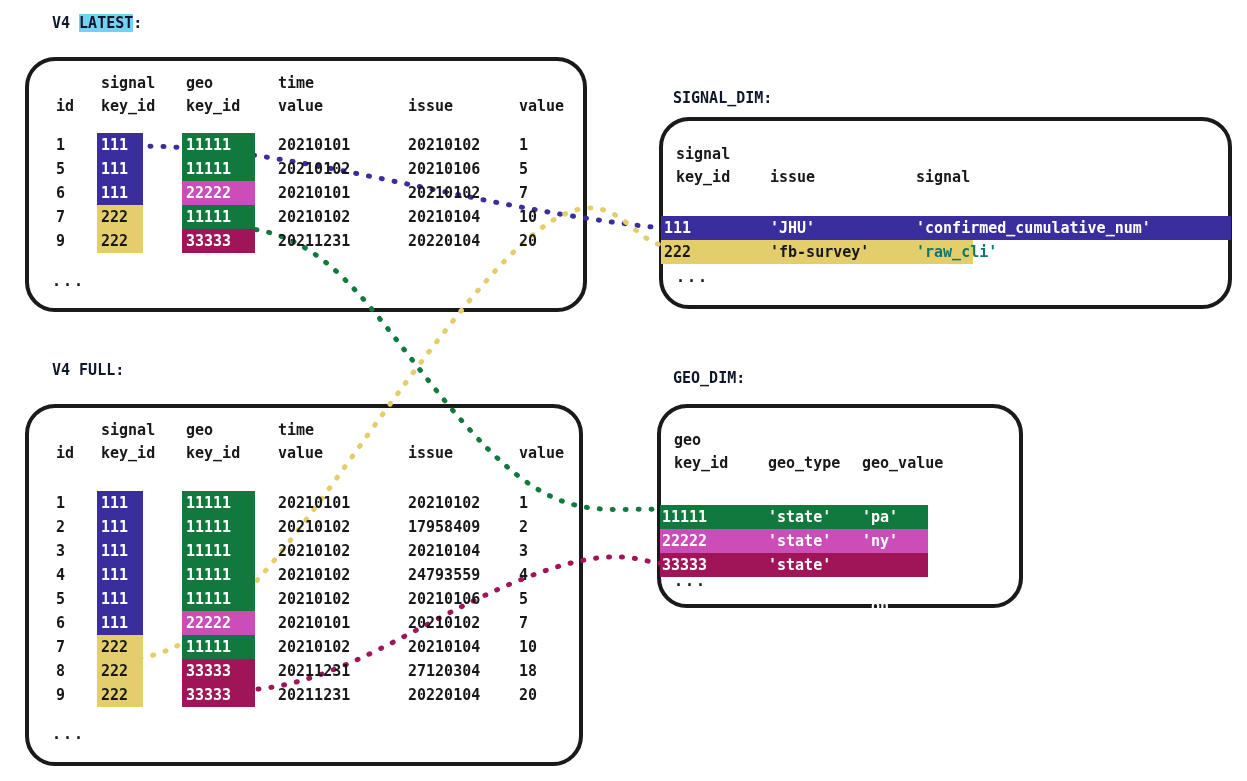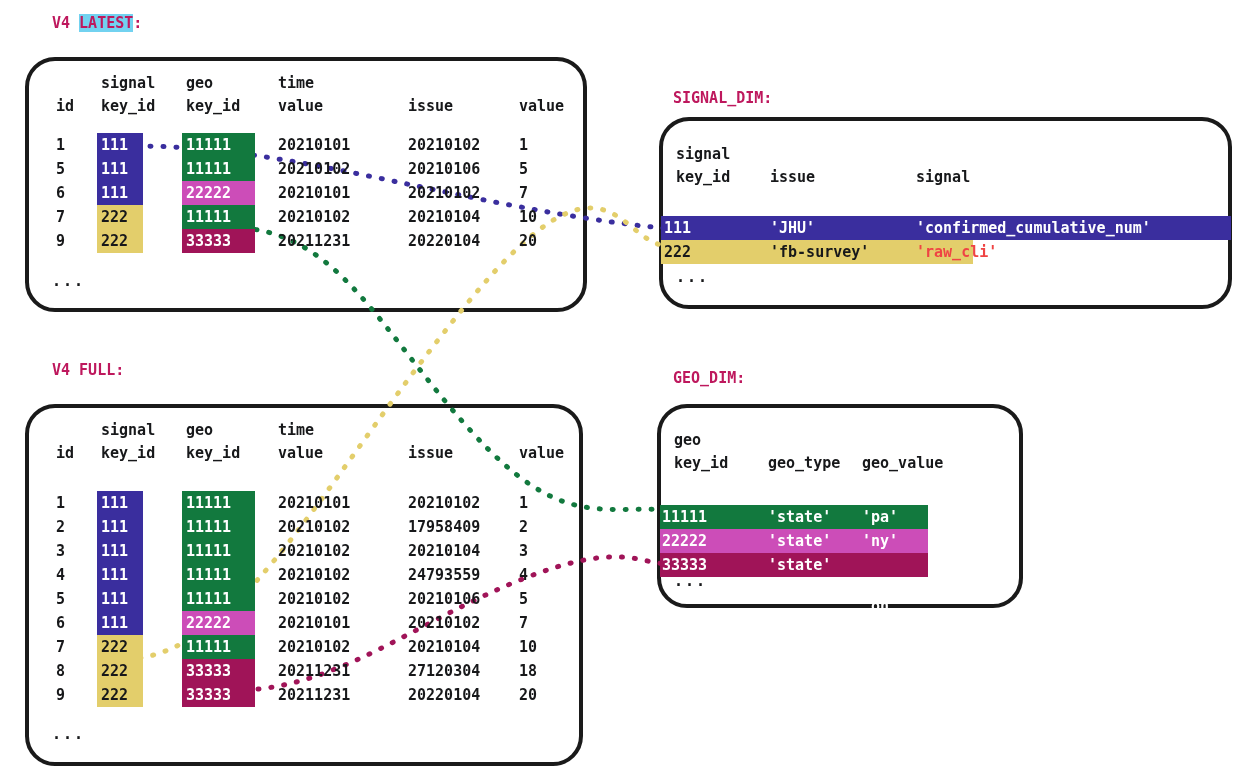--- a/index.html
+++ b/index.html
@@ -24,21 +24,21 @@
     box-sizing:border-box;
     z-index:2;
   }
   .boxtitle{
     position:absolute;
     font-weight:bold;
     font-size:15px;
     letter-spacing:0px;
     white-space:pre;
     z-index:4;
-    color:#be185d;
+    color:#0f172a;
   }
   .hl-cyan{background:#72d2f0;}
   .hdr{position:absolute;z-index:5;white-space:pre;font-size:15px;
        font-weight:bold;line-height:23px;color:#17181a;}
 
   .cell{position:absolute;white-space:pre;font-size:15px;font-weight:bold;
         line-height:19px;z-index:5;}
 
   
   .chip{position:absolute;z-index:4;}
@@ -232,21 +232,21 @@
     <div style="position:absolute;left:0;top:23px;">key_id</div>
     <div style="position:absolute;left:94px;top:23px;">issue</div>
     <div style="position:absolute;left:240px;top:23px;">signal</div>
   </div>
   <div id="signal-rows">
       <div class="cell" style="left: 664px; top: 219px; color: rgb(255, 255, 255);">111</div>
       <div class="cell" style="left: 770px; top: 219px; color: rgb(255, 255, 255);">'JHU'</div>
       <div class="cell" style="left: 916px; top: 219px; color: rgb(255, 255, 255);">'confirmed_cumulative_num'</div>
       <div class="cell" style="left: 664px; top: 243px; color: rgb(23, 24, 26);">222</div>
       <div class="cell" style="left: 770px; top: 243px; color: rgb(23, 24, 26);">'fb-survey'</div>
-      <div class="cell" style="left: 916px; top: 243px; color: #ef4444;">'raw_cli'</div>
+      <div class="cell" style="left: 916px; top: 243px; color: #0f766e;">'raw_cli'</div>
     </div>
   <div class="dots" style="left:676px;top:268px;">...</div>
 
   <div id="geo-chips">
       <div class="chip" style="left: 660px; top: 505px; width: 268px; height: 24px; background: rgb(18, 121, 62);"></div>
       <div class="chip" style="left: 660px; top: 529px; width: 268px; height: 24px; background: rgb(204, 77, 184);"></div>
       <div class="chip" style="left: 660px; top: 553px; width: 268px; height: 24px; background: rgb(160, 20, 88);"></div>
     </div>
   <div class="hdr" style="left:674px;top:429px;">
     <div style="position:absolute;left:0;top:0;">geo</div>

